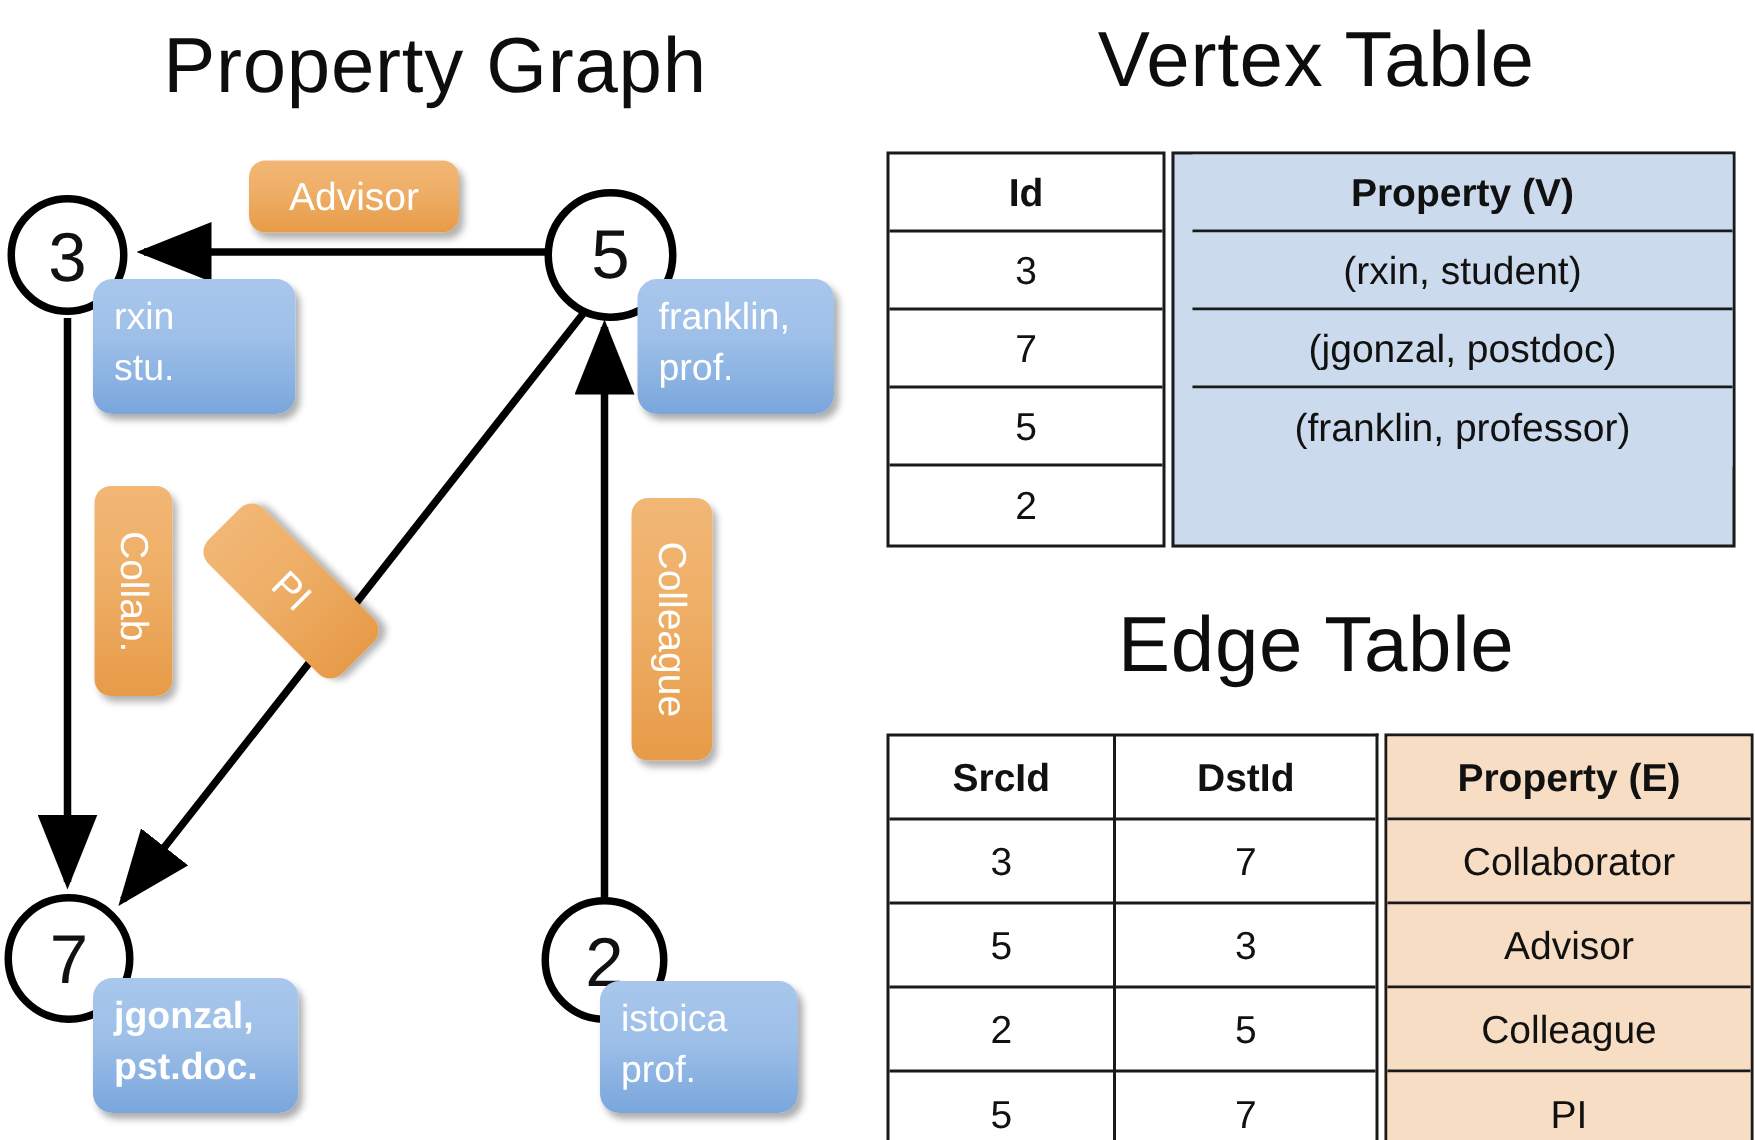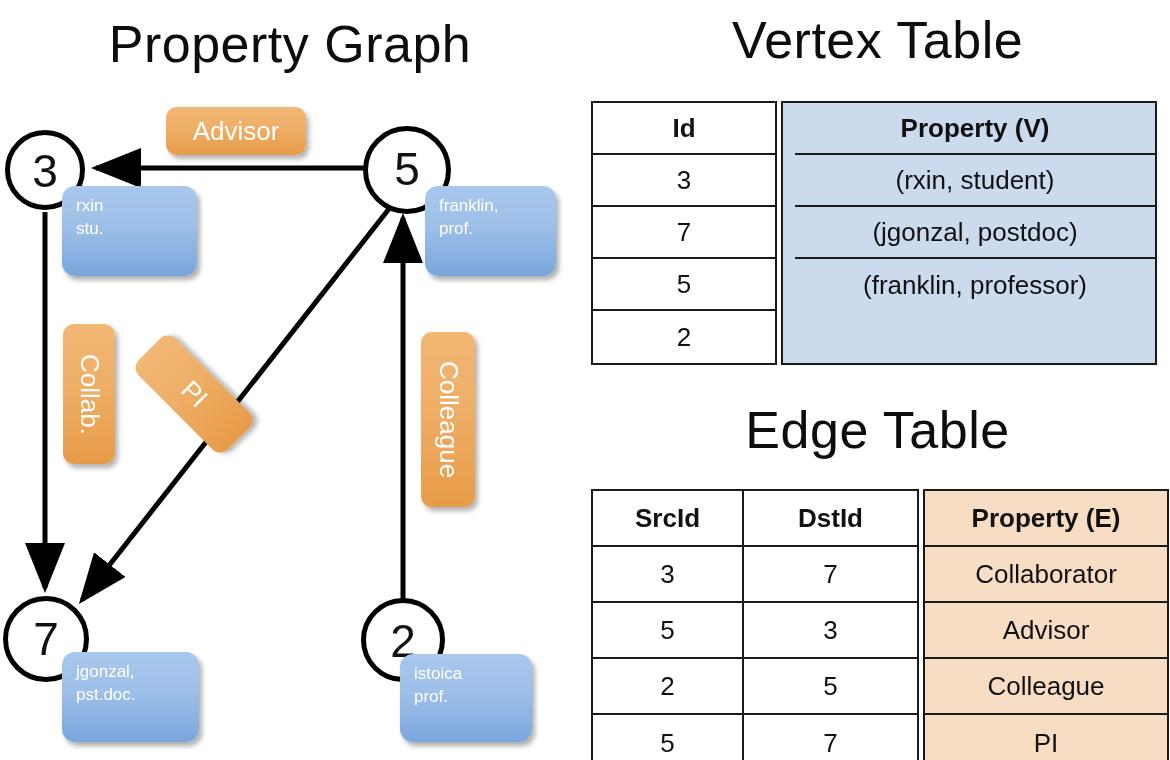--- a/index.html
+++ b/index.html
@@ -58,21 +58,21 @@
   }
 
   
   .prop-box {
     position: absolute;
     z-index: 5;
     border-radius: 13px;
     background: linear-gradient(180deg, #a9c7ec 0%, #9dbfe8 45%, #7aa6dc 100%);
     box-shadow: 3px 4px 5px rgba(0,0,0,0.32);
     color: #ffffff;
-    font-size: 17px;
+    font-size: 25px;
     font-weight: 300;
     line-height: 1.35;
     padding: 9px 0 0 14px;
     box-sizing: border-box;
     white-space: pre-line;
   }
 
   
   .edge-box {
     position: absolute;
@@ -161,21 +161,21 @@
   <div class="prop-box" style="left:62px; top:186px; width:135px; height:90px;">rxin
 stu.</div>
 
   <div class="node-circle" style="left:363px; top:126px; width:88px; height:88px;"></div>
   <div class="node-label" style="left:363px; top:146px; width:88px;">5</div>
   <div class="prop-box" style="left:425px; top:186px; width:131px; height:90px;">franklin,
 prof.</div>
 
   <div class="node-circle" style="left:3px; top:596px; width:86px; height:86px;"></div>
   <div class="node-label" style="left:3px; top:616px; width:86px;">7</div>
-  <div class="prop-box" style="left:62px; top:652px; width:137px; height:90px;">jgonzal,
+  <div class="prop-box" style="left:62px; top:652px; width:137px; height:90px;font-weight:bold;">jgonzal,
 pst.doc.</div>
 
   <div class="node-circle" style="left:361px; top:598px; width:84px; height:84px;"></div>
   <div class="node-label" style="left:361px; top:618px; width:84px;">2</div>
   <div class="prop-box" style="left:400px; top:654px; width:132px; height:88px;">istoica
 prof.</div>
 
   <div class="edge-box" style="left:166px; top:107px; width:140px; height:48px;">Advisor</div>
 
   <div class="edge-box vertical" style="left:63px; top:324px; width:52px; height:140px;">Collab.</div>

